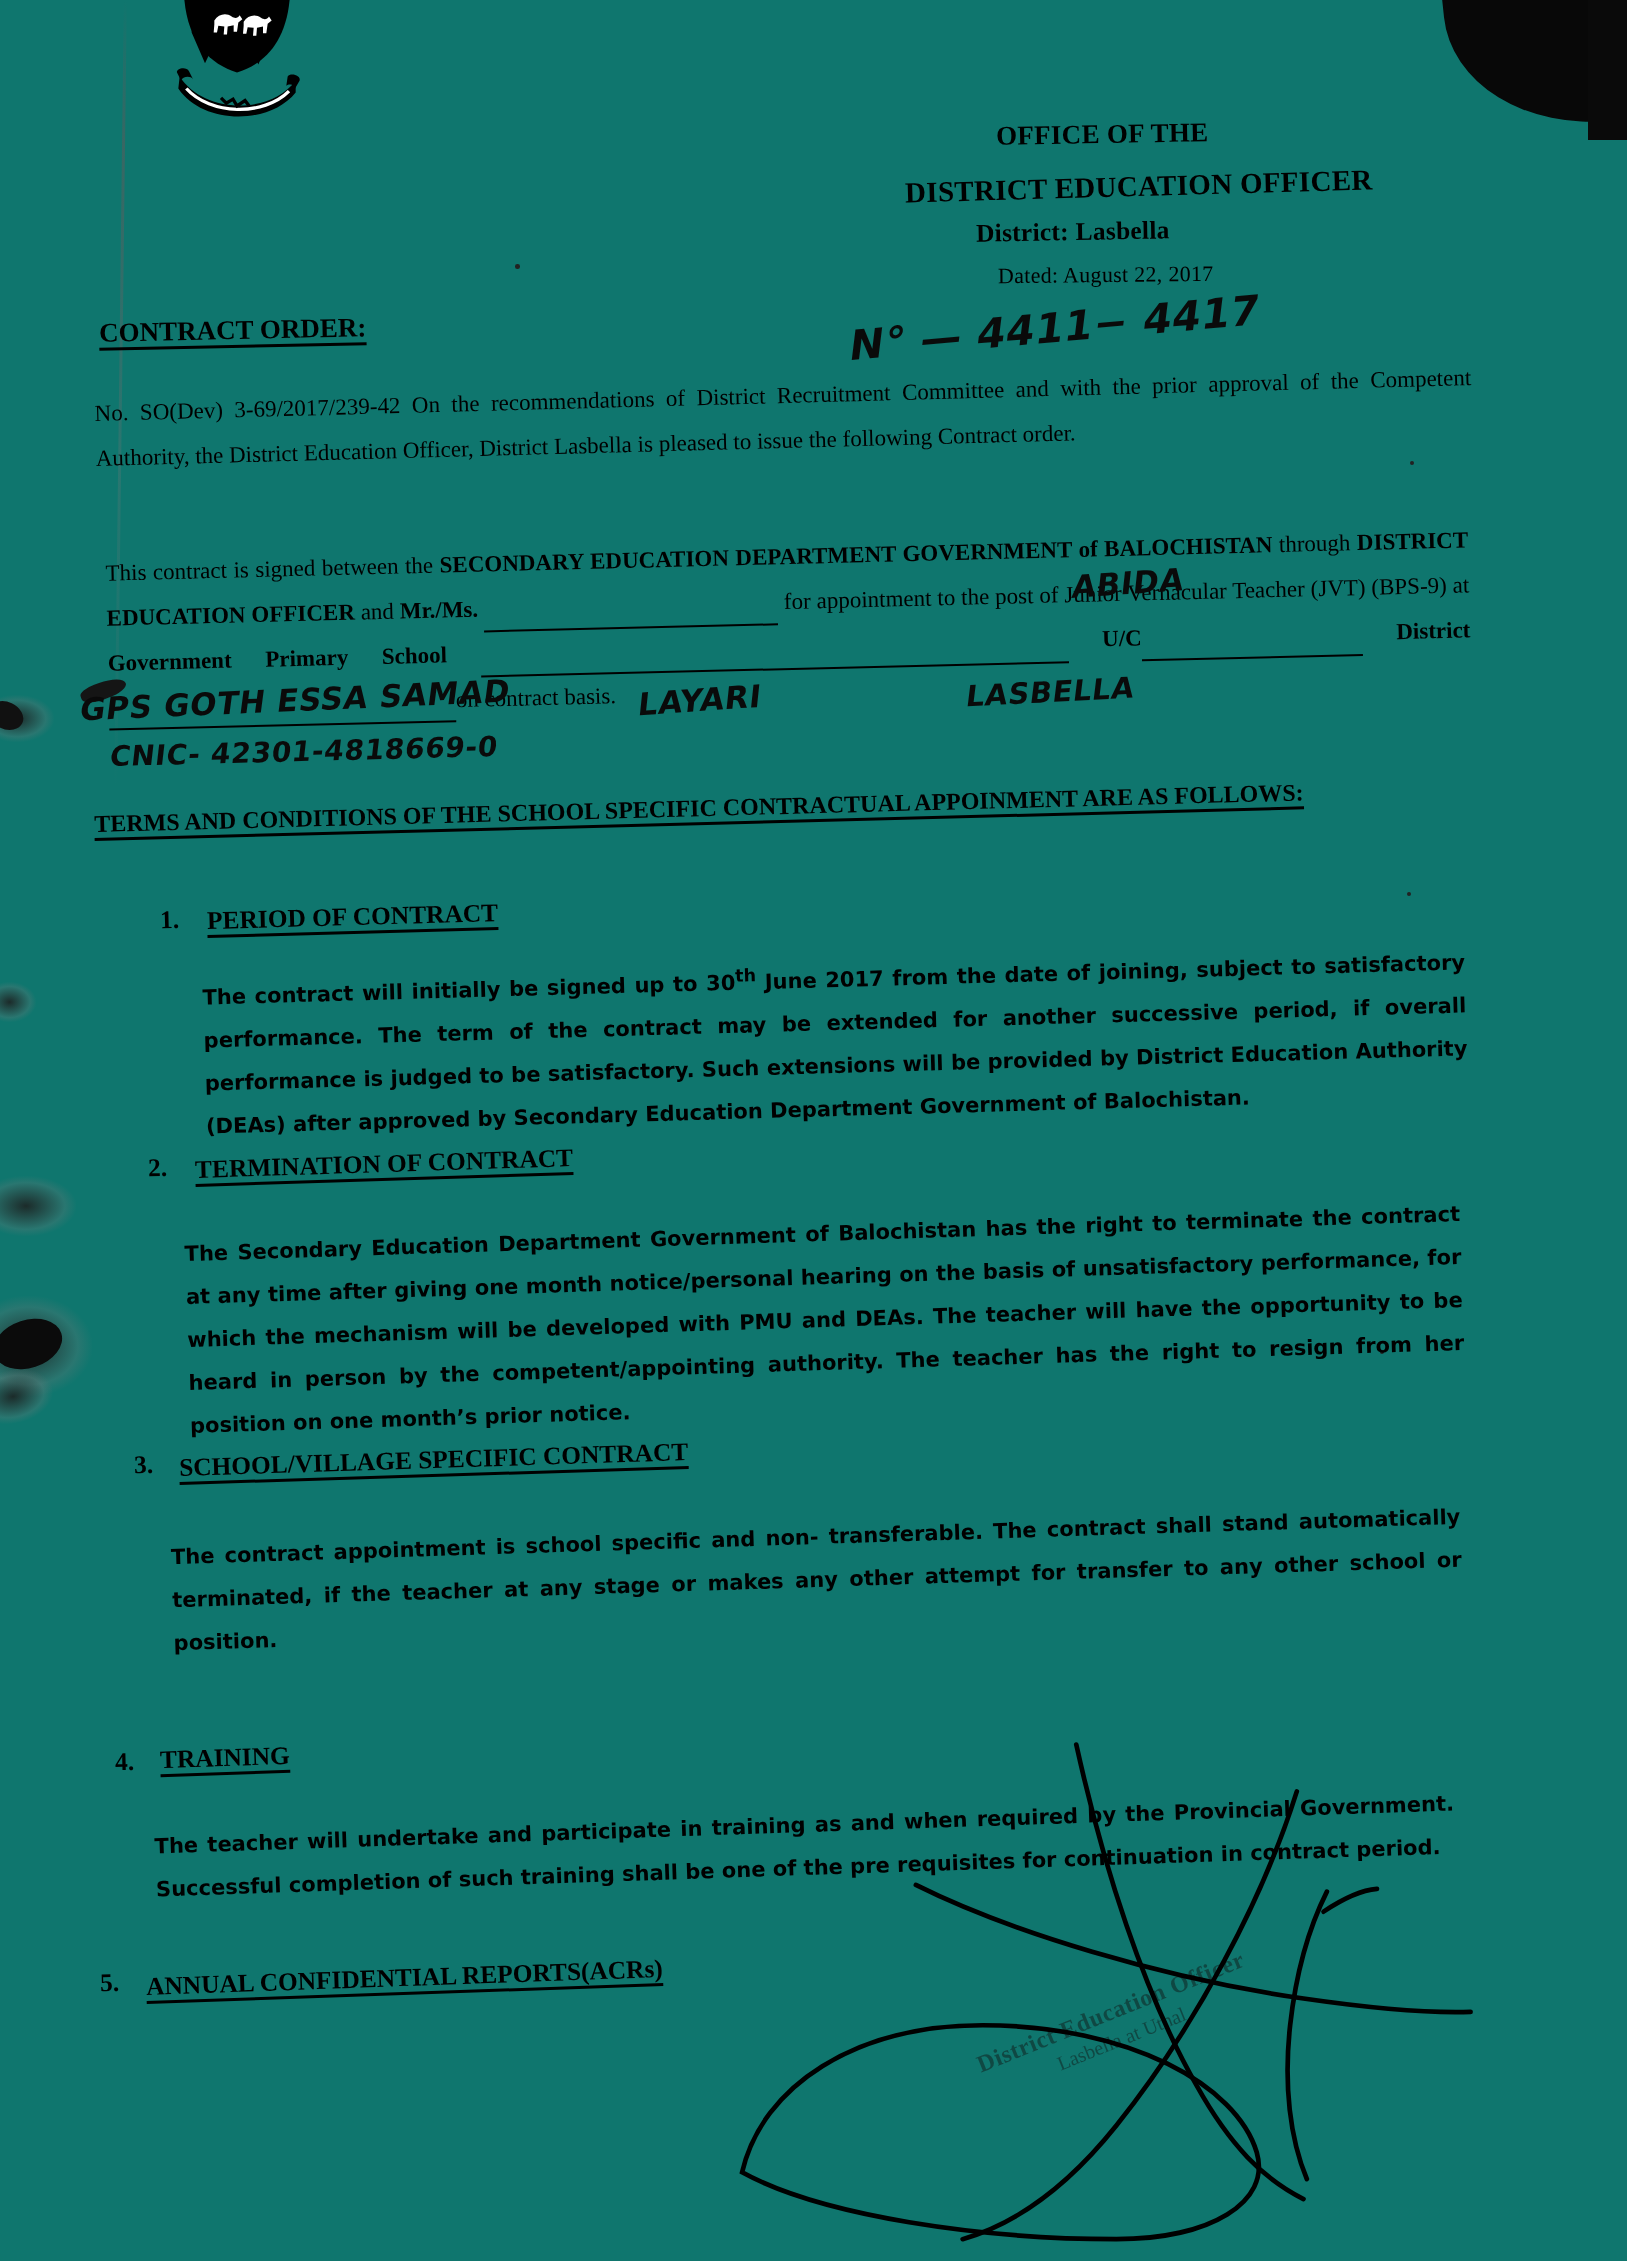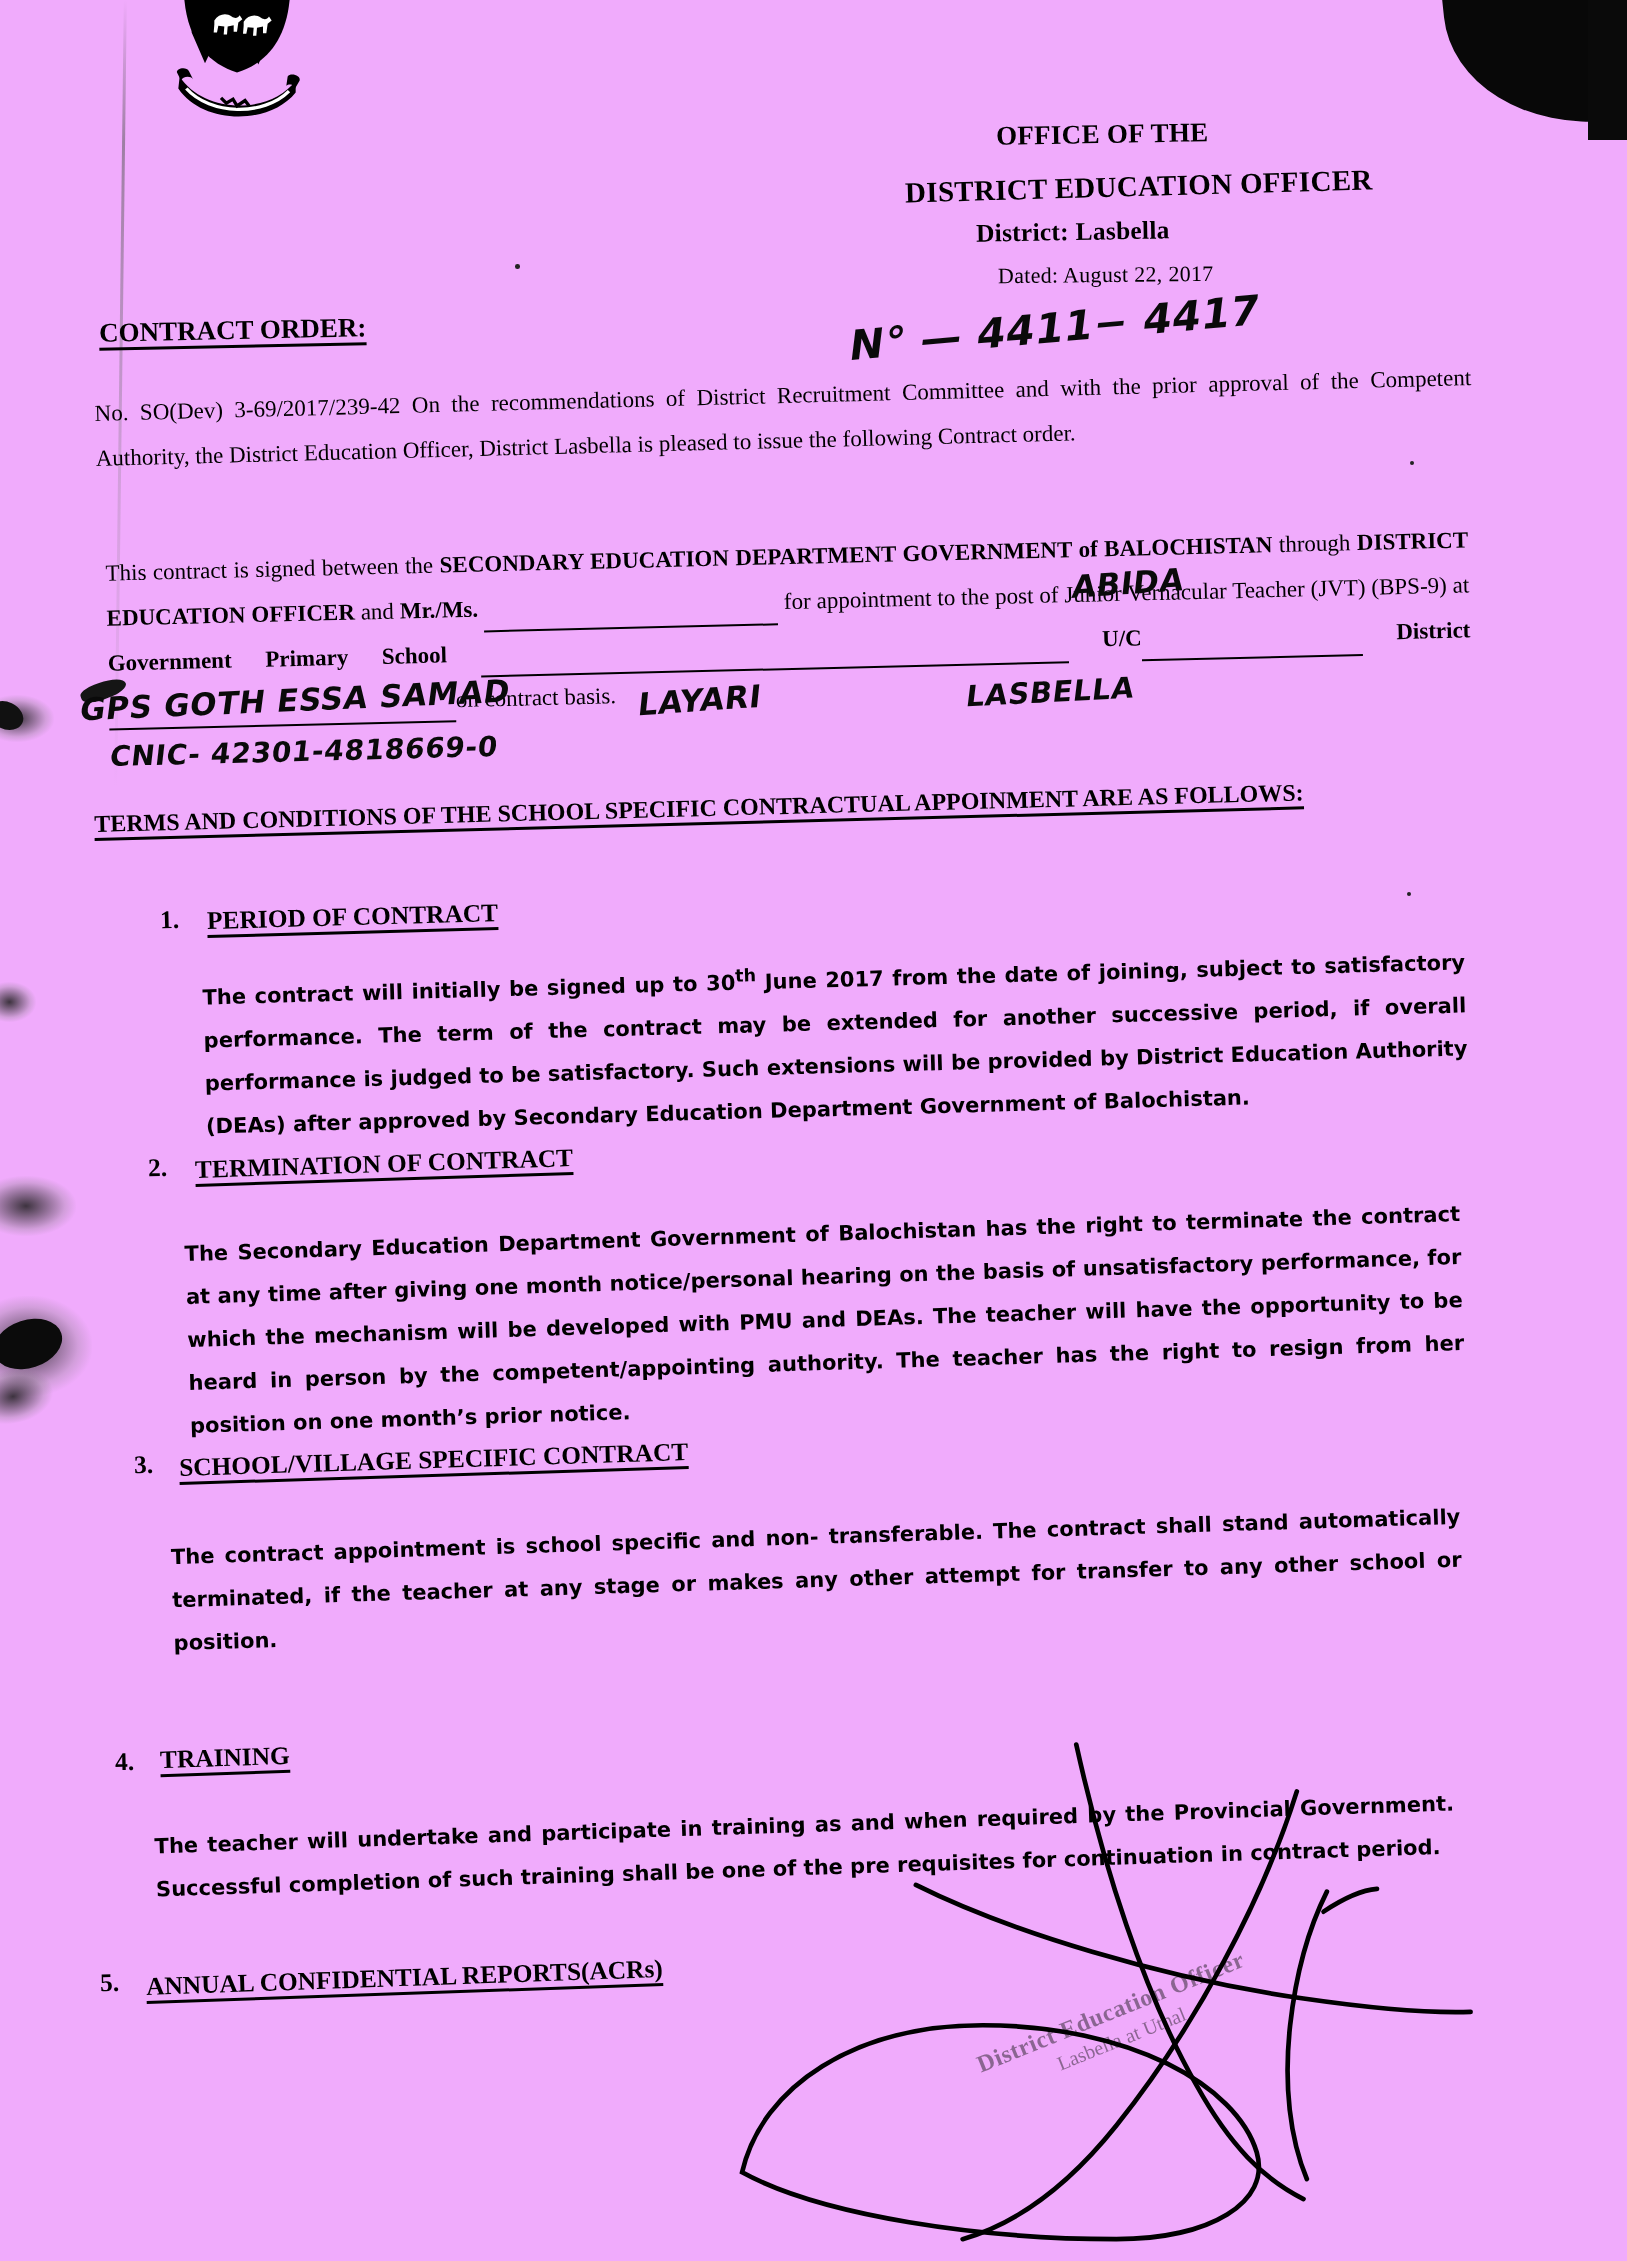--- a/index.html
+++ b/index.html
@@ -3,21 +3,21 @@
 <meta charset="utf-8">
 <title>Contract Order Scan</title>
 <style>
   html,body{margin:0;padding:0;background:#ffffff;}
   body{
     width:1628px;height:2261px;position:relative;overflow:hidden;
     font-family:"Liberation Serif", serif;color:#000;
   }
 
   
-  .page{position:absolute;inset:0;background:#f0abfc;}
+  .page{position:absolute;inset:0;background:#0f766e;}
   .corner-shadow{
     position:absolute;top:-27px;right:-20px;width:200px;height:154px;
     background:#080808;
     border-radius:0 0 0 78% ;
     transform:rotate(-6deg);
   }
   .corner-shadow2{
     position:absolute;top:0;right:0;width:40px;height:140px;background:#0a0a0a;
   }
   .edge-fold{

